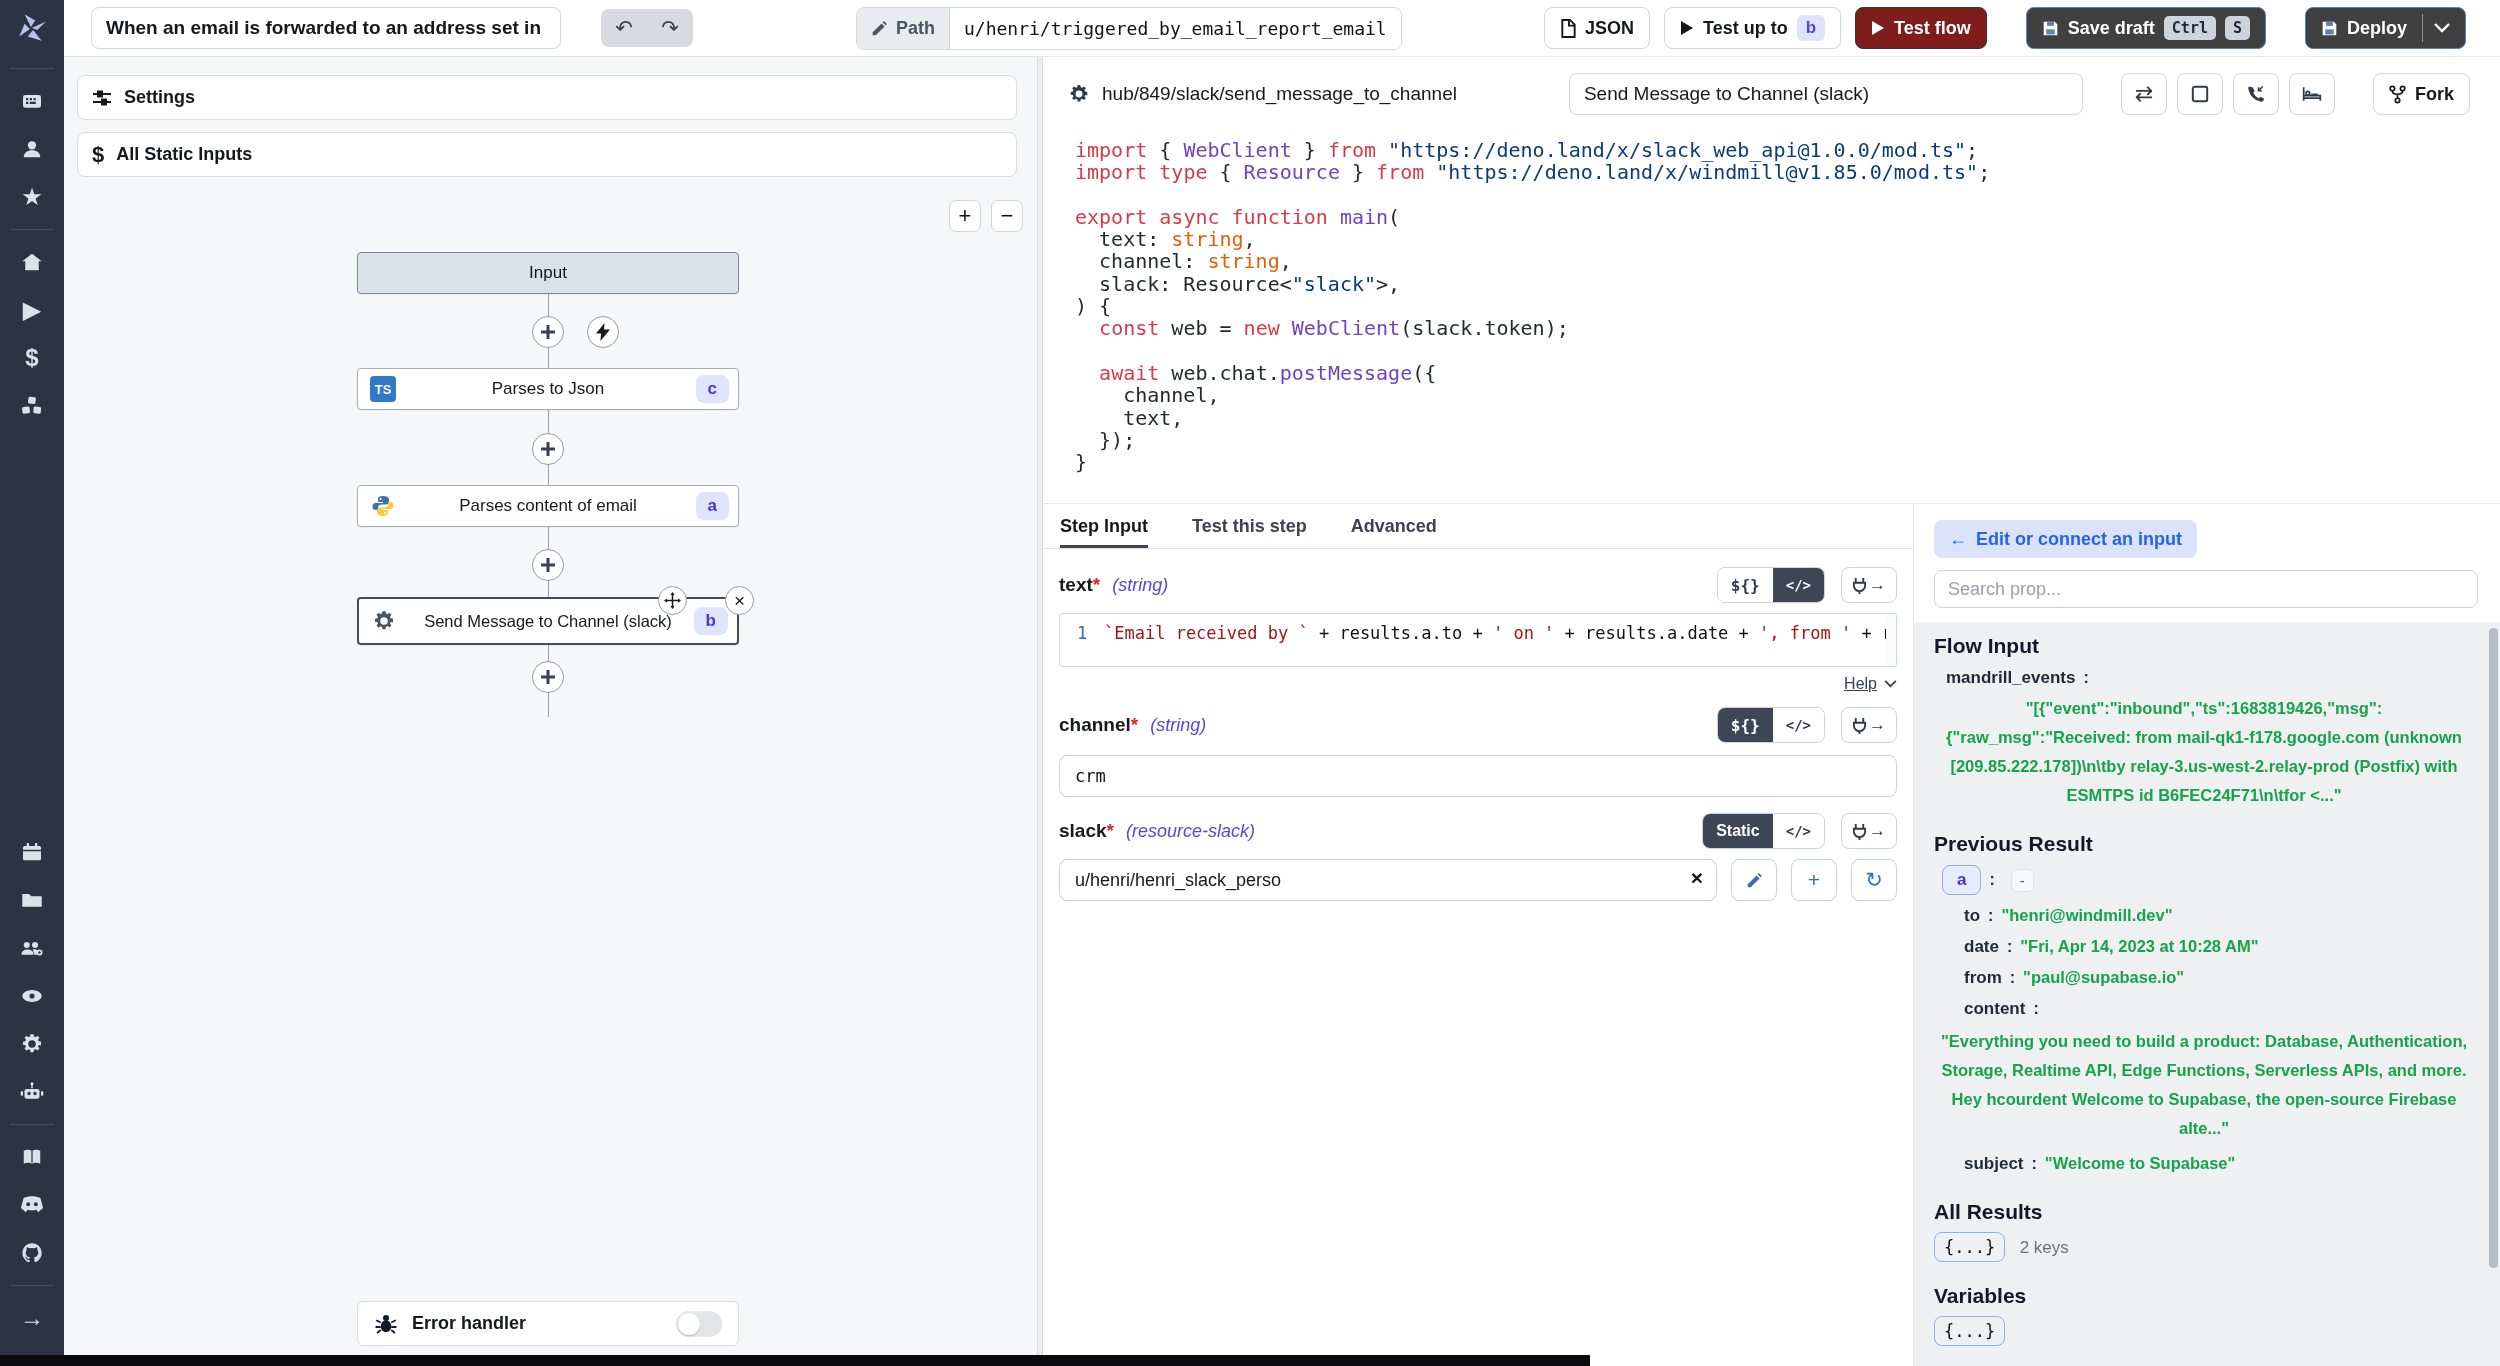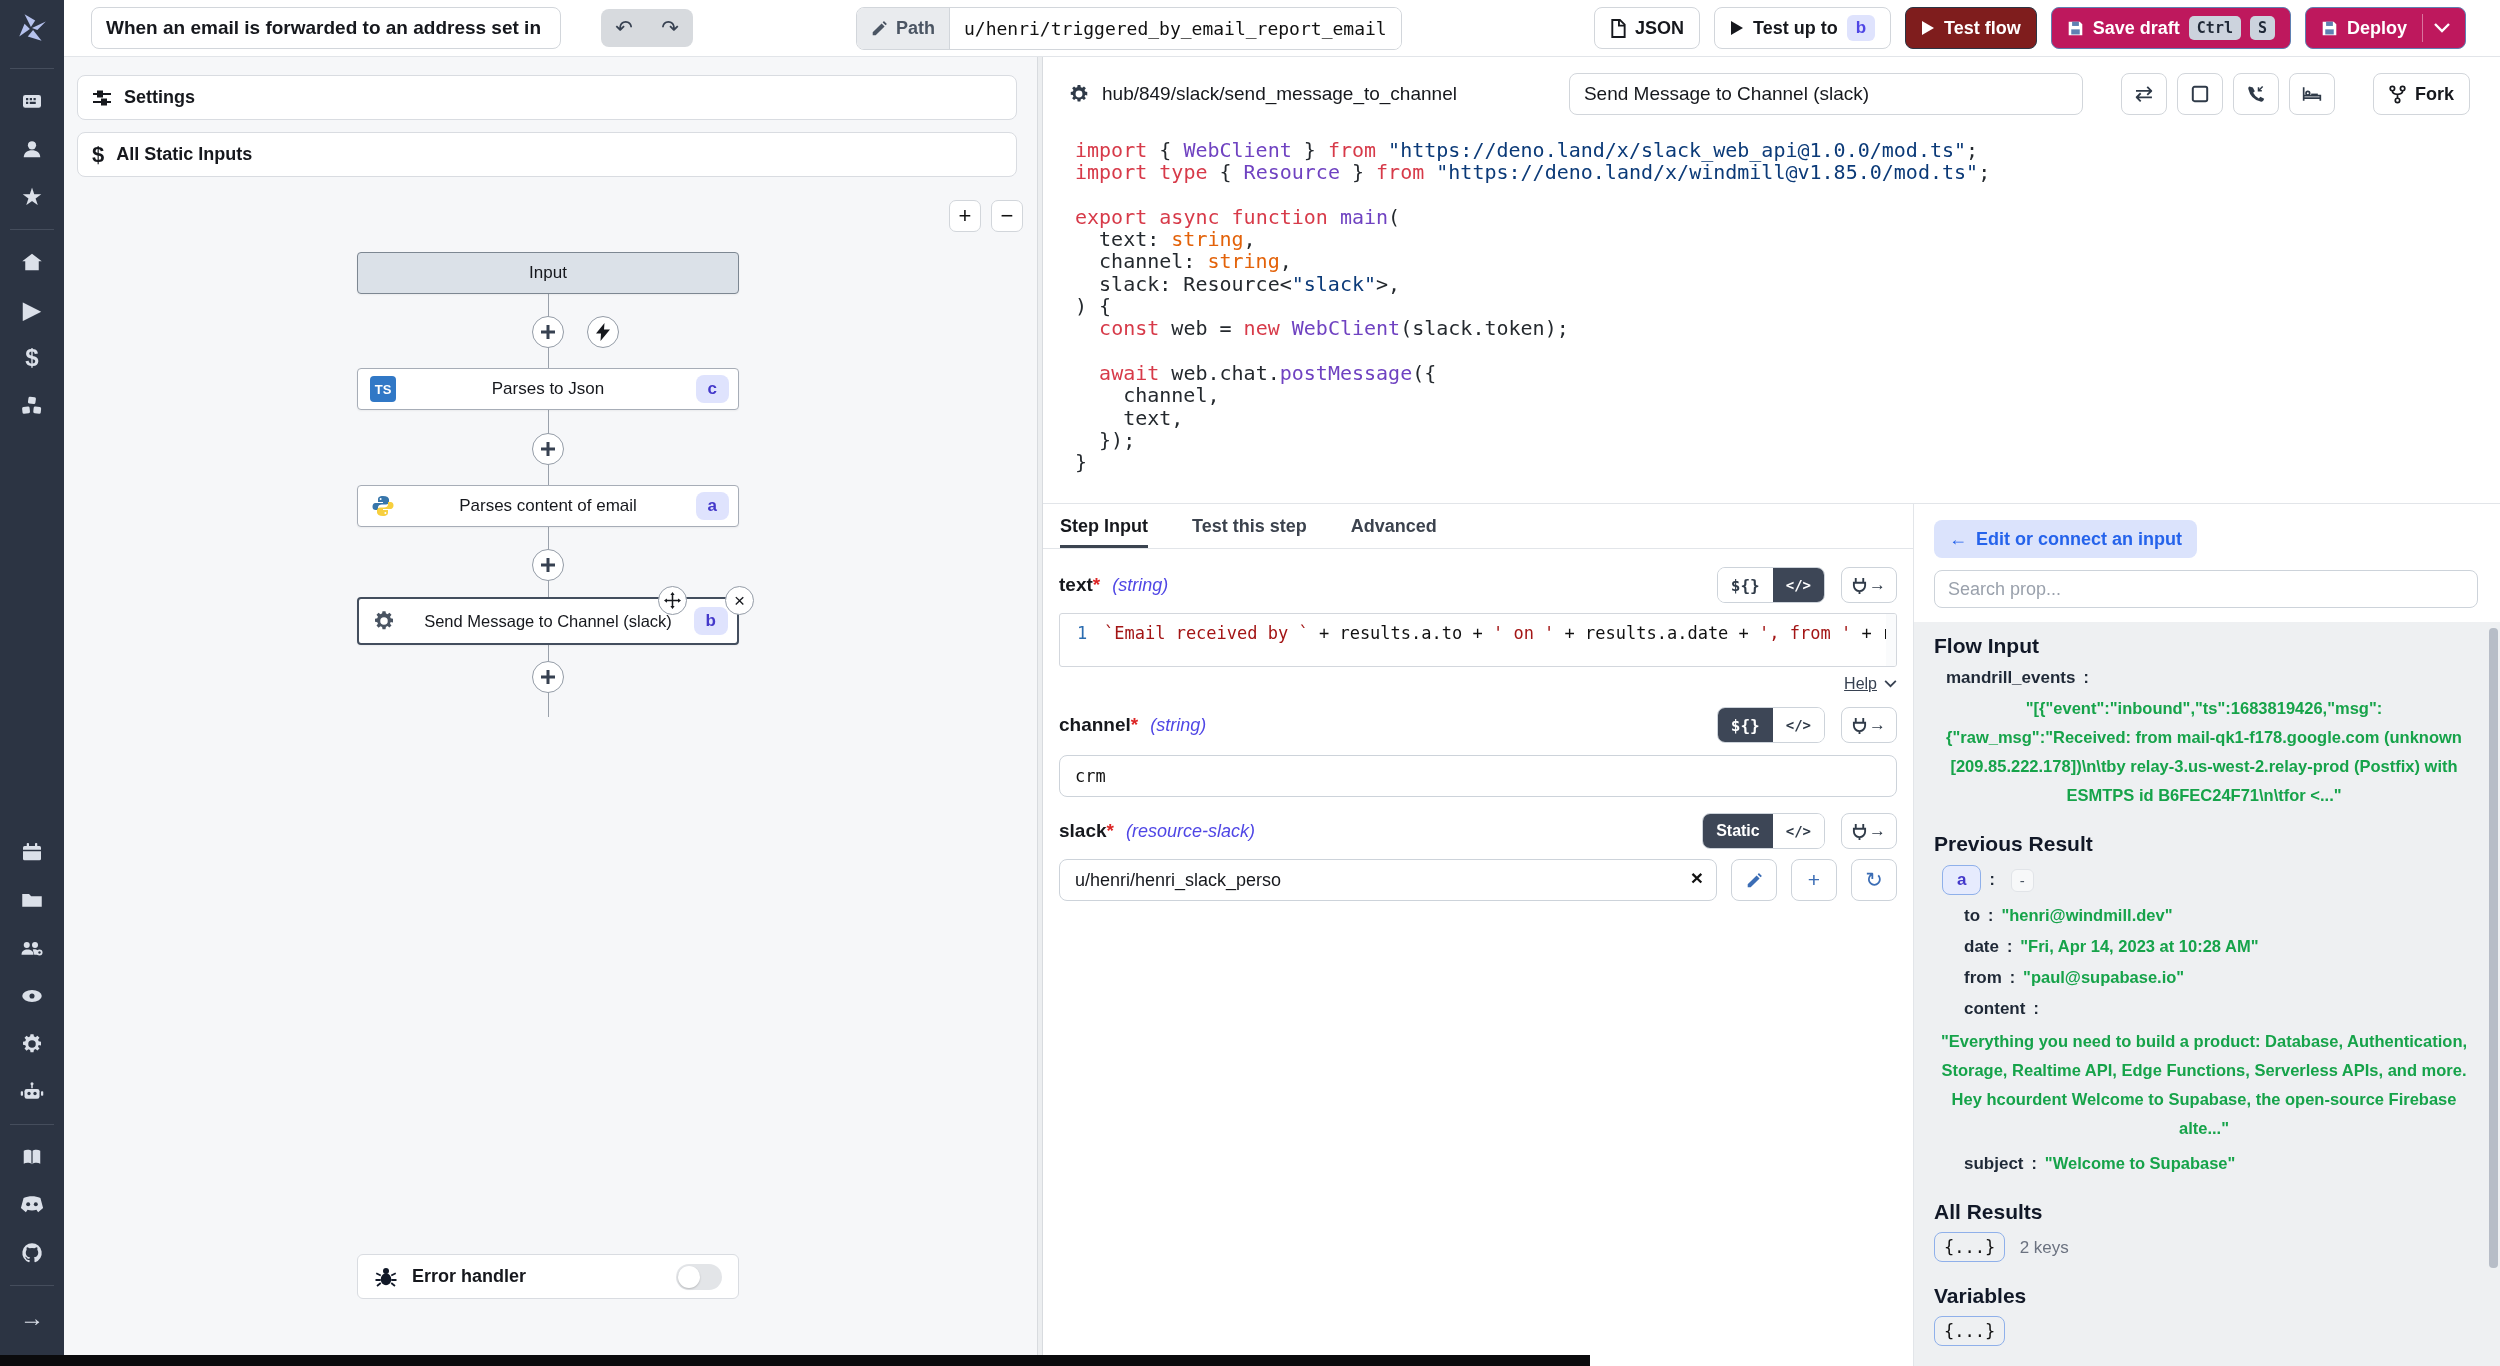--- a/index.html
+++ b/index.html
@@ -24,21 +24,21 @@
     font-family:"Liberation Sans",sans-serif; font-size:19px; font-weight:700; color:#16181d; }
   .undo-group { margin-left:40px; height:38px; background:#d7dade; border-radius:8px; display:flex; align-items:center; }
   .undo-btn { width:46px; height:38px; border:none; background:transparent; font-size:21px; color:#374151; cursor:pointer; }
   .tb-path { position:absolute; left:792px; top:7px; height:43px; display:flex; border:1px solid #d2d6db; border-radius:8px; overflow:hidden; }
   .path-label { background:#e9ebee; display:flex; align-items:center; gap:8px; padding:0 14px; font-weight:700; font-size:18px; color:#4b5563; border-right:1px solid #d2d6db; }
   .path-value { display:flex; align-items:center; padding:0 14px; font-family:"DejaVu Sans Mono",monospace; font-size:18px; color:#111; background:#fff; }
   .tb-right { position:absolute; right:34px; top:0; height:100%; display:flex; align-items:center; gap:14px; }
   .btn { height:42px; border-radius:8px; border:1px solid #d2d6db; background:#fff; display:flex; align-items:center; gap:9px;
     padding:0 15px; font-size:18px; font-weight:700; color:#16181d; cursor:pointer; font-family:inherit; }
   .btn-dark { background:#7f1d1d; border-color:#2b3544; color:#fff; }
-  .btn-blue { background:#be185d; border-color:#5f80b2; color:#fff; }
+  .btn-blue { background:#404040; border-color:#5f80b2; color:#fff;margin-left:25px; }
   .mini-chip { background:#dfe3fd; color:#4f46e5; border-radius:6px; padding:3px 9px; font-size:17px; font-weight:700; }
   .kbd { background:#ccd3dd; color:#1f2937; border-radius:5px; padding:3px 8px; font-family:"DejaVu Sans Mono",monospace; font-size:15px; font-weight:700; }
   .deploy-split { width:1px; align-self:stretch; background:rgba(255,255,255,.4); margin:6px 2px 6px 6px; }
 
   .content { flex:1; display:flex; min-height:0; }
 
   
   .flow-panel { width:973px; flex:none; background:#f6f7f9; position:relative; }
   .card-bar { position:absolute; left:13px; width:940px; height:45px; background:#fff; border:1px solid #d9dce1; border-radius:8px;
     display:flex; align-items:center; gap:12px; padding:0 14px; font-size:18px; font-weight:700; color:#16181d; cursor:pointer; }
@@ -408,21 +408,21 @@
           <span style="font-size:19px;color:#16181d">×</span>
         </div>
 
         <div class="g-circle" style="left:468px;top:604px">
           <svg width="16" height="16" viewBox="0 0 16 16" stroke="#374151" stroke-width="3">
               <path d="M8 1v14M1 8h14"></path>
             </svg>
         </div>
 
 
-        <div class="err-card" style="top:1197px">
+        <div class="err-card" style="top:1244px">
           <svg width="24" height="24" viewBox="0 0 32 32" fill="#111827">
               <ellipse cx="16" cy="19" rx="7" ry="8"></ellipse>
               <circle cx="16" cy="8" r="4"></circle>
               <g stroke="#111827" stroke-width="2.4" fill="none">
                 <path d="M9 14 3 11M9 20H2M9 24l-5 4M23 14l6-3M23 20h7M23 24l5 4"></path>
               </g>
             </svg>
           <span>Error handler</span>
           <span class="toggle">
               <span class="knob"></span>

